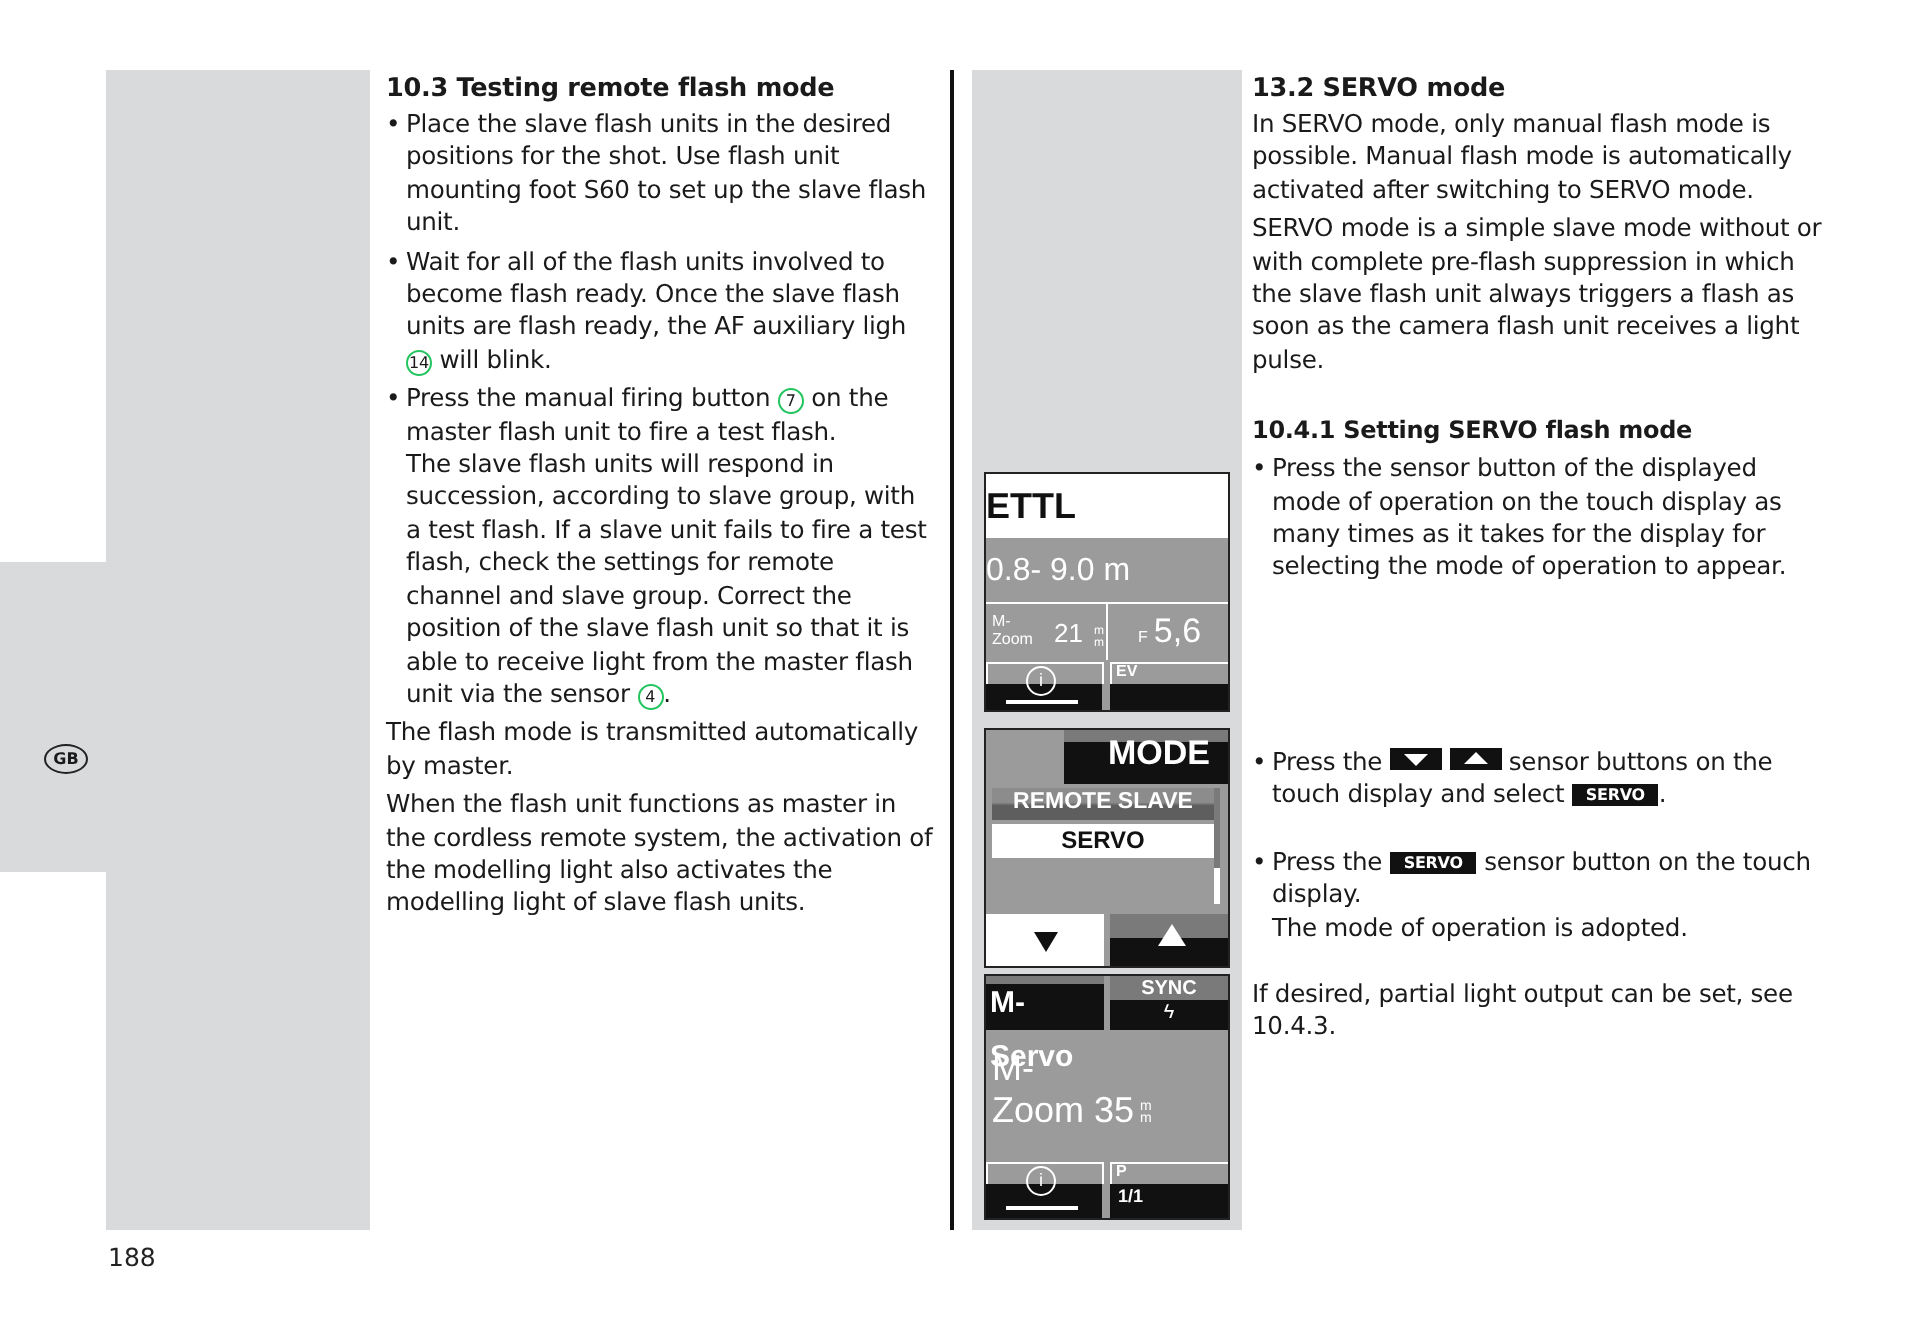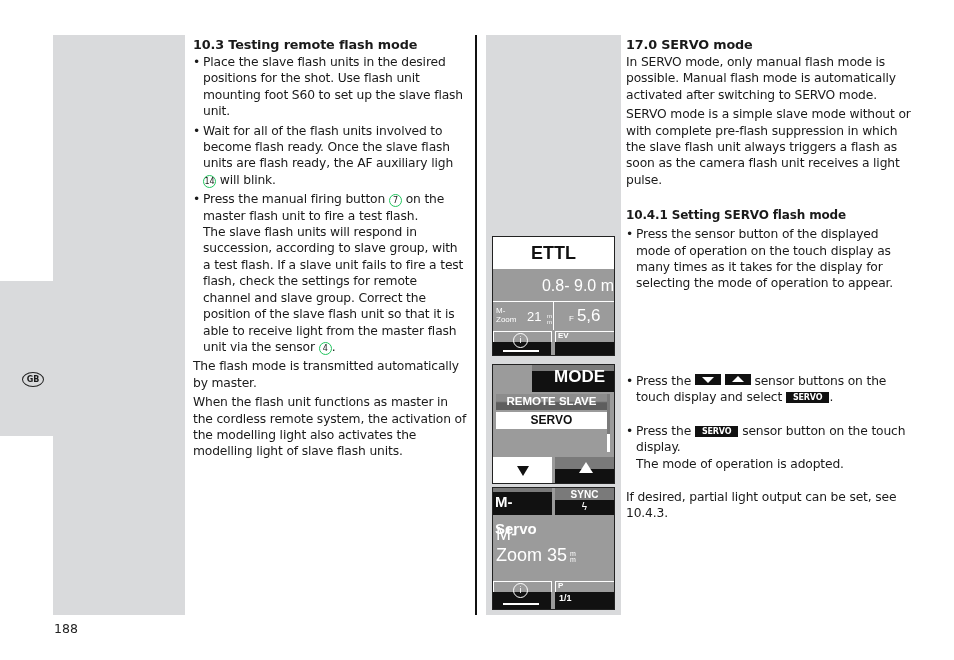--- a/index.html
+++ b/index.html
@@ -32,22 +32,22 @@
   .inl-arrow .tri-u { position:absolute; left:7px; top:2px; border-left:6px solid transparent; border-right:6px solid transparent; border-bottom:6px solid #fff; width:0; height:0; }
 
   
   .lcd { position:absolute; left:492px; width:121px; background:#9b9b9b; border:1px solid #222; overflow:hidden;
          font-family:"Liberation Sans Narrow","Liberation Sans", sans-serif; }
   #lcd1 { top:236px; height:118px; }
   #lcd2 { top:364px; height:118px; }
   #lcd3 { top:487px; height:121px; }
 
   .ettl-title { position:absolute; left:0; top:0; width:121px; height:32px; background:#fff; color:#111;
-                font-weight:bold; font-size:18px; text-align:center; line-height:32px; }
-  .range { position:absolute; left:0; top:40px; width:121px; text-align:right; color:#fff; font-size:16px; }
+                font-weight:bold; font-size:18px; text-align:left; line-height:32px; }
+  .range { position:absolute; left:0; top:40px; width:121px; text-align:left; color:#fff; font-size:16px; }
   .hline { position:absolute; background:#fff; }
   .mzoom-lbl { position:absolute; left:3px; top:69px; color:#fff; font-size:8px; line-height:9px; }
   .mzoom-val { position:absolute; left:34px; top:72px; color:#fff; font-size:13px; }
   .mm { position:absolute; color:#fff; font-size:6px; line-height:6px; }
   .fnum { position:absolute; left:76px; top:69px; color:#fff; font-size:17px; }
   .fnum small { font-size:8px; margin-right:3px; }
   .bot-left { position:absolute; left:0; top:94px; width:58px; height:24px; background:#111; }
   .bot-left .frame { position:absolute; left:0; top:0; width:57px; height:10px; border:1px solid #fff; border-bottom:none; background:#9b9b9b; }
   .bot-right { position:absolute; left:62px; top:94px; width:59px; height:24px; background:#111; }
   .bot-right .frame { position:absolute; left:0; top:0; width:58px; height:10px; border:1px solid #fff; border-bottom:none; background:#9b9b9b; }
@@ -162,21 +162,21 @@
     <div class="info-underline" style="top:22px;"></div>
   </div>
   <div class="bot-right" style="top:93px;height:28px;">
     <div class="frame"></div>
     <div class="tag">P</div>
     <div class="tag2">1/1</div>
   </div>
 </div>
 
 <div class="col" id="col-right">
-  <h2>17.0 SERVO mode</h2>
+  <h2>13.2 SERVO mode</h2>
   <p>In SERVO mode, only manual flash mode is possible. Manual flash mode is automatically activated after switching to SERVO mode.</p>
   <p>SERVO mode is a simple slave mode without or with complete pre-flash suppression in which the slave flash unit always triggers a flash as soon as the camera flash unit receives a light pulse.</p>
   <div style="height:16px"></div>
   <h3>10.4.1 Setting SERVO flash mode</h3>
   <ul>
     <li><span>Press the sensor button of the displayed mode of operation on the touch display as many times as it takes for the display for selecting the mode of operation to appear.</span></li>
   </ul>
   <div style="height:78px"></div>
   <ul>
     <li>

